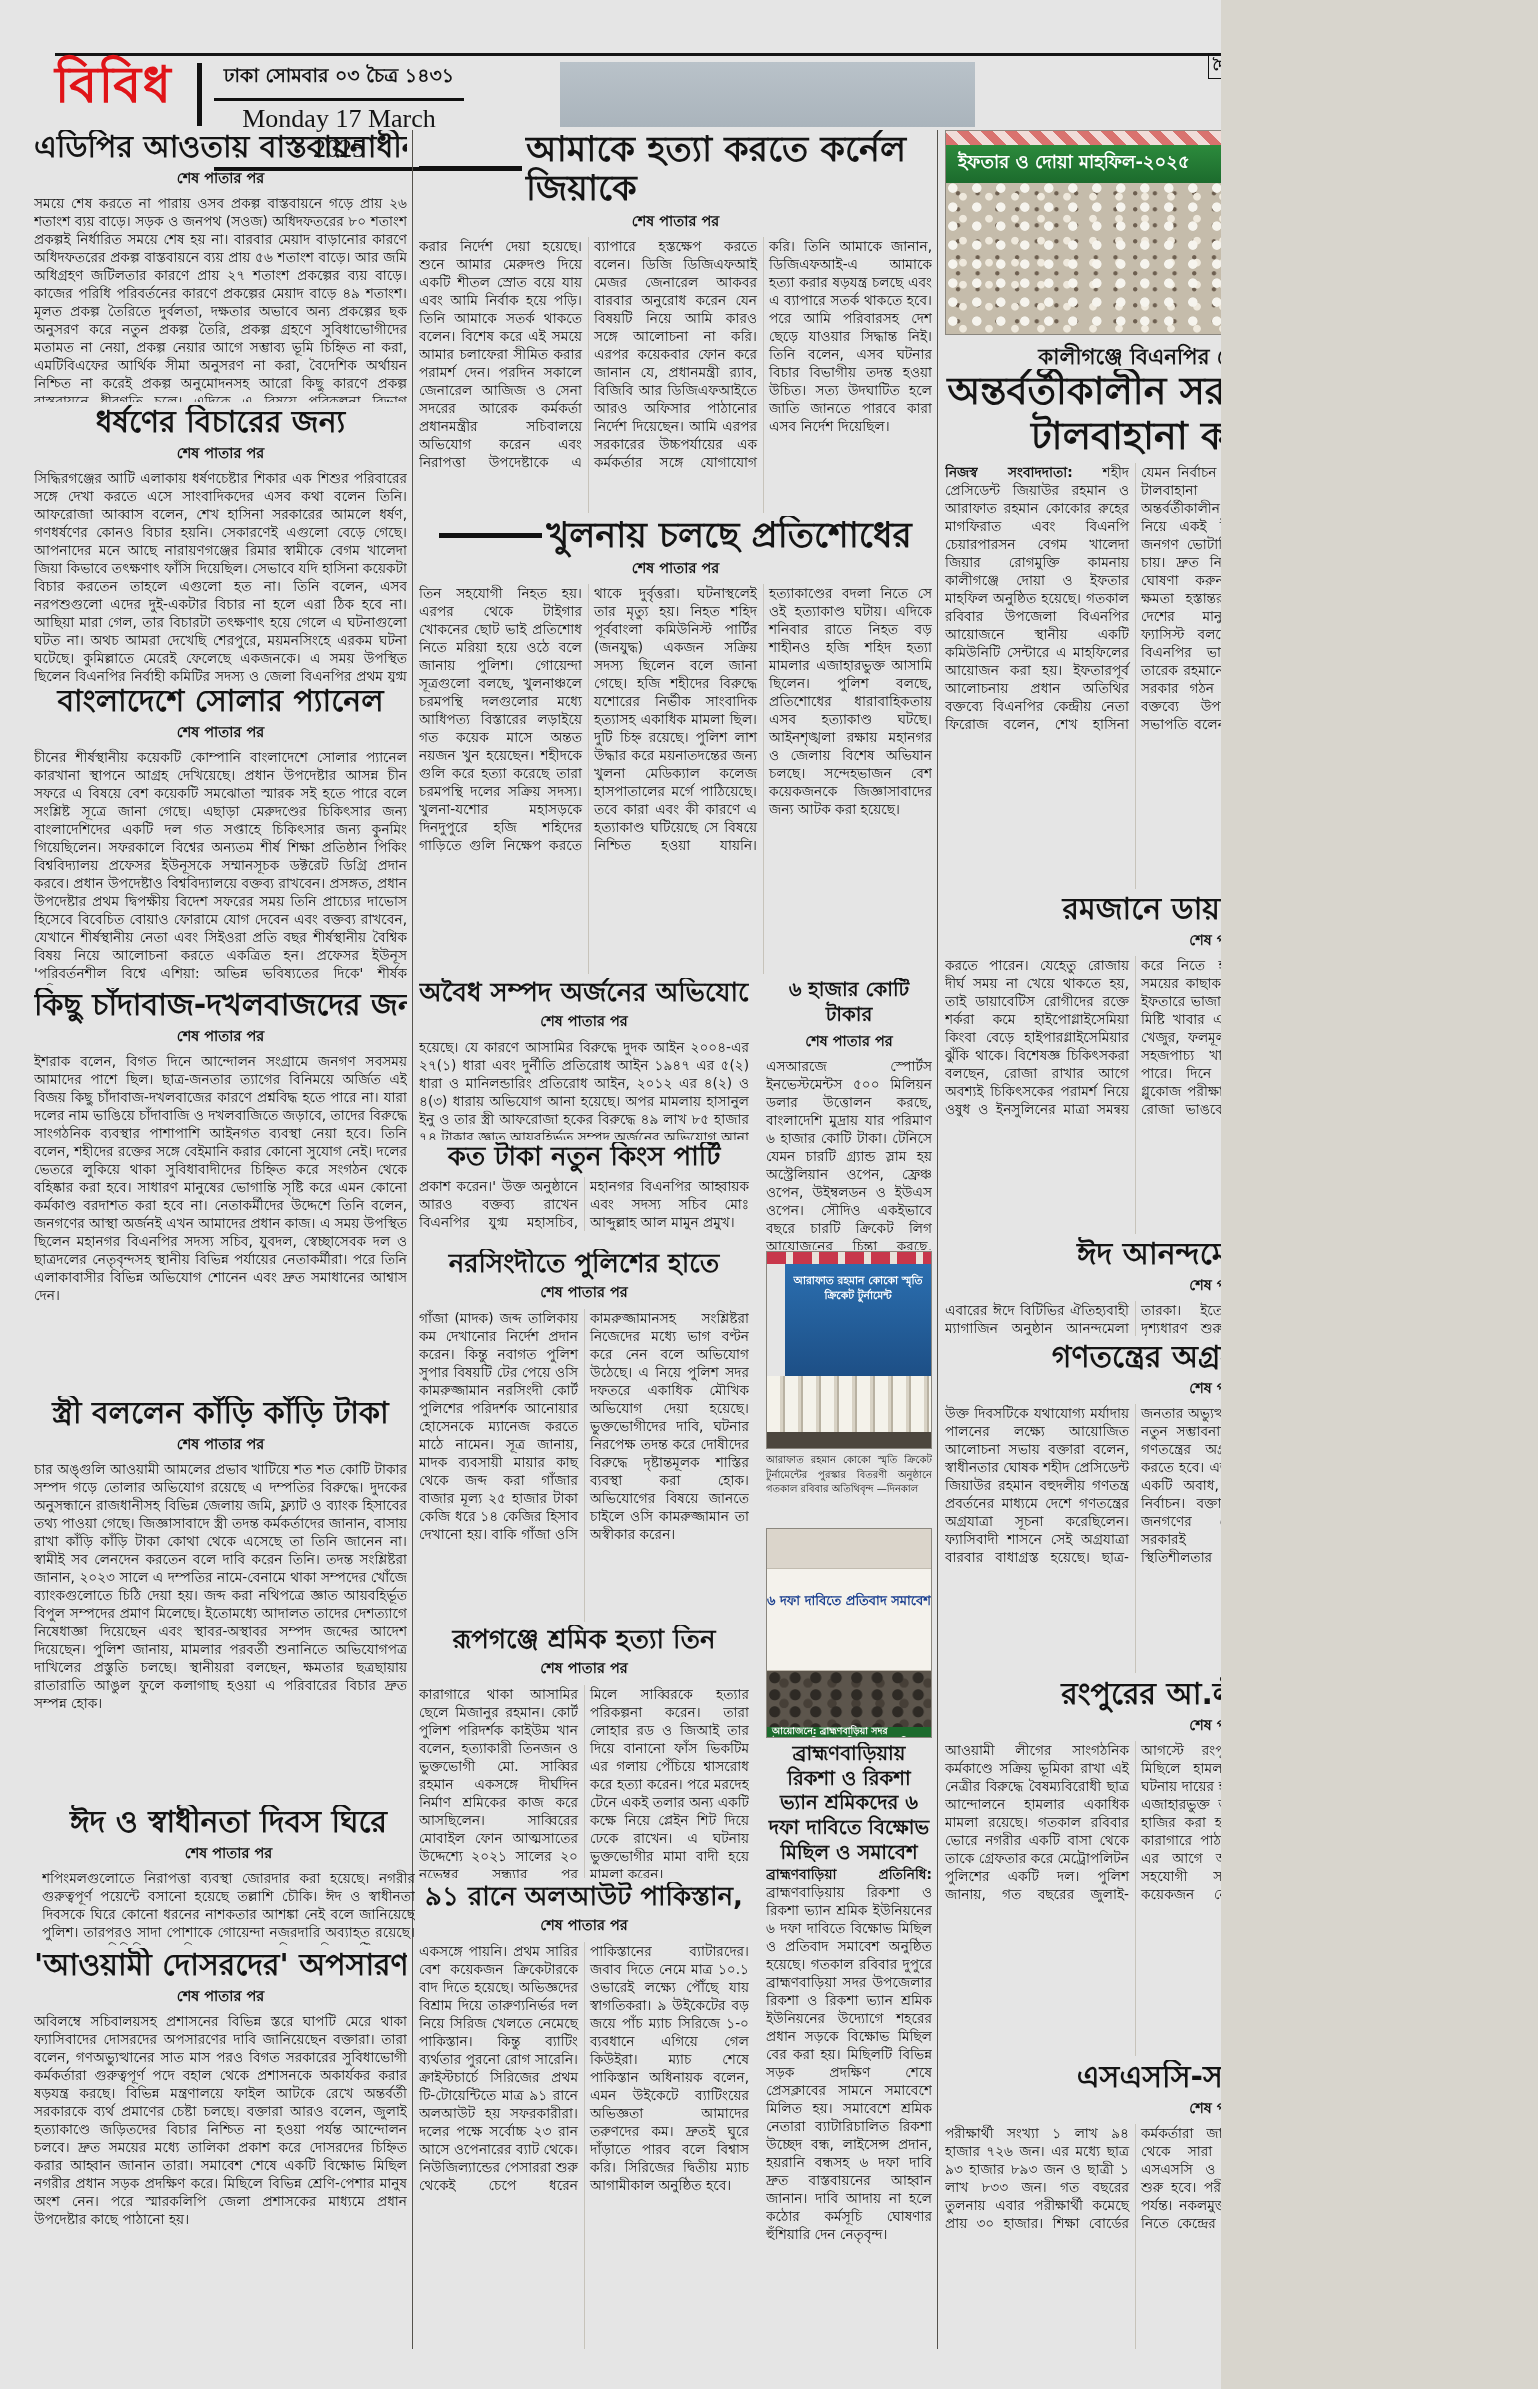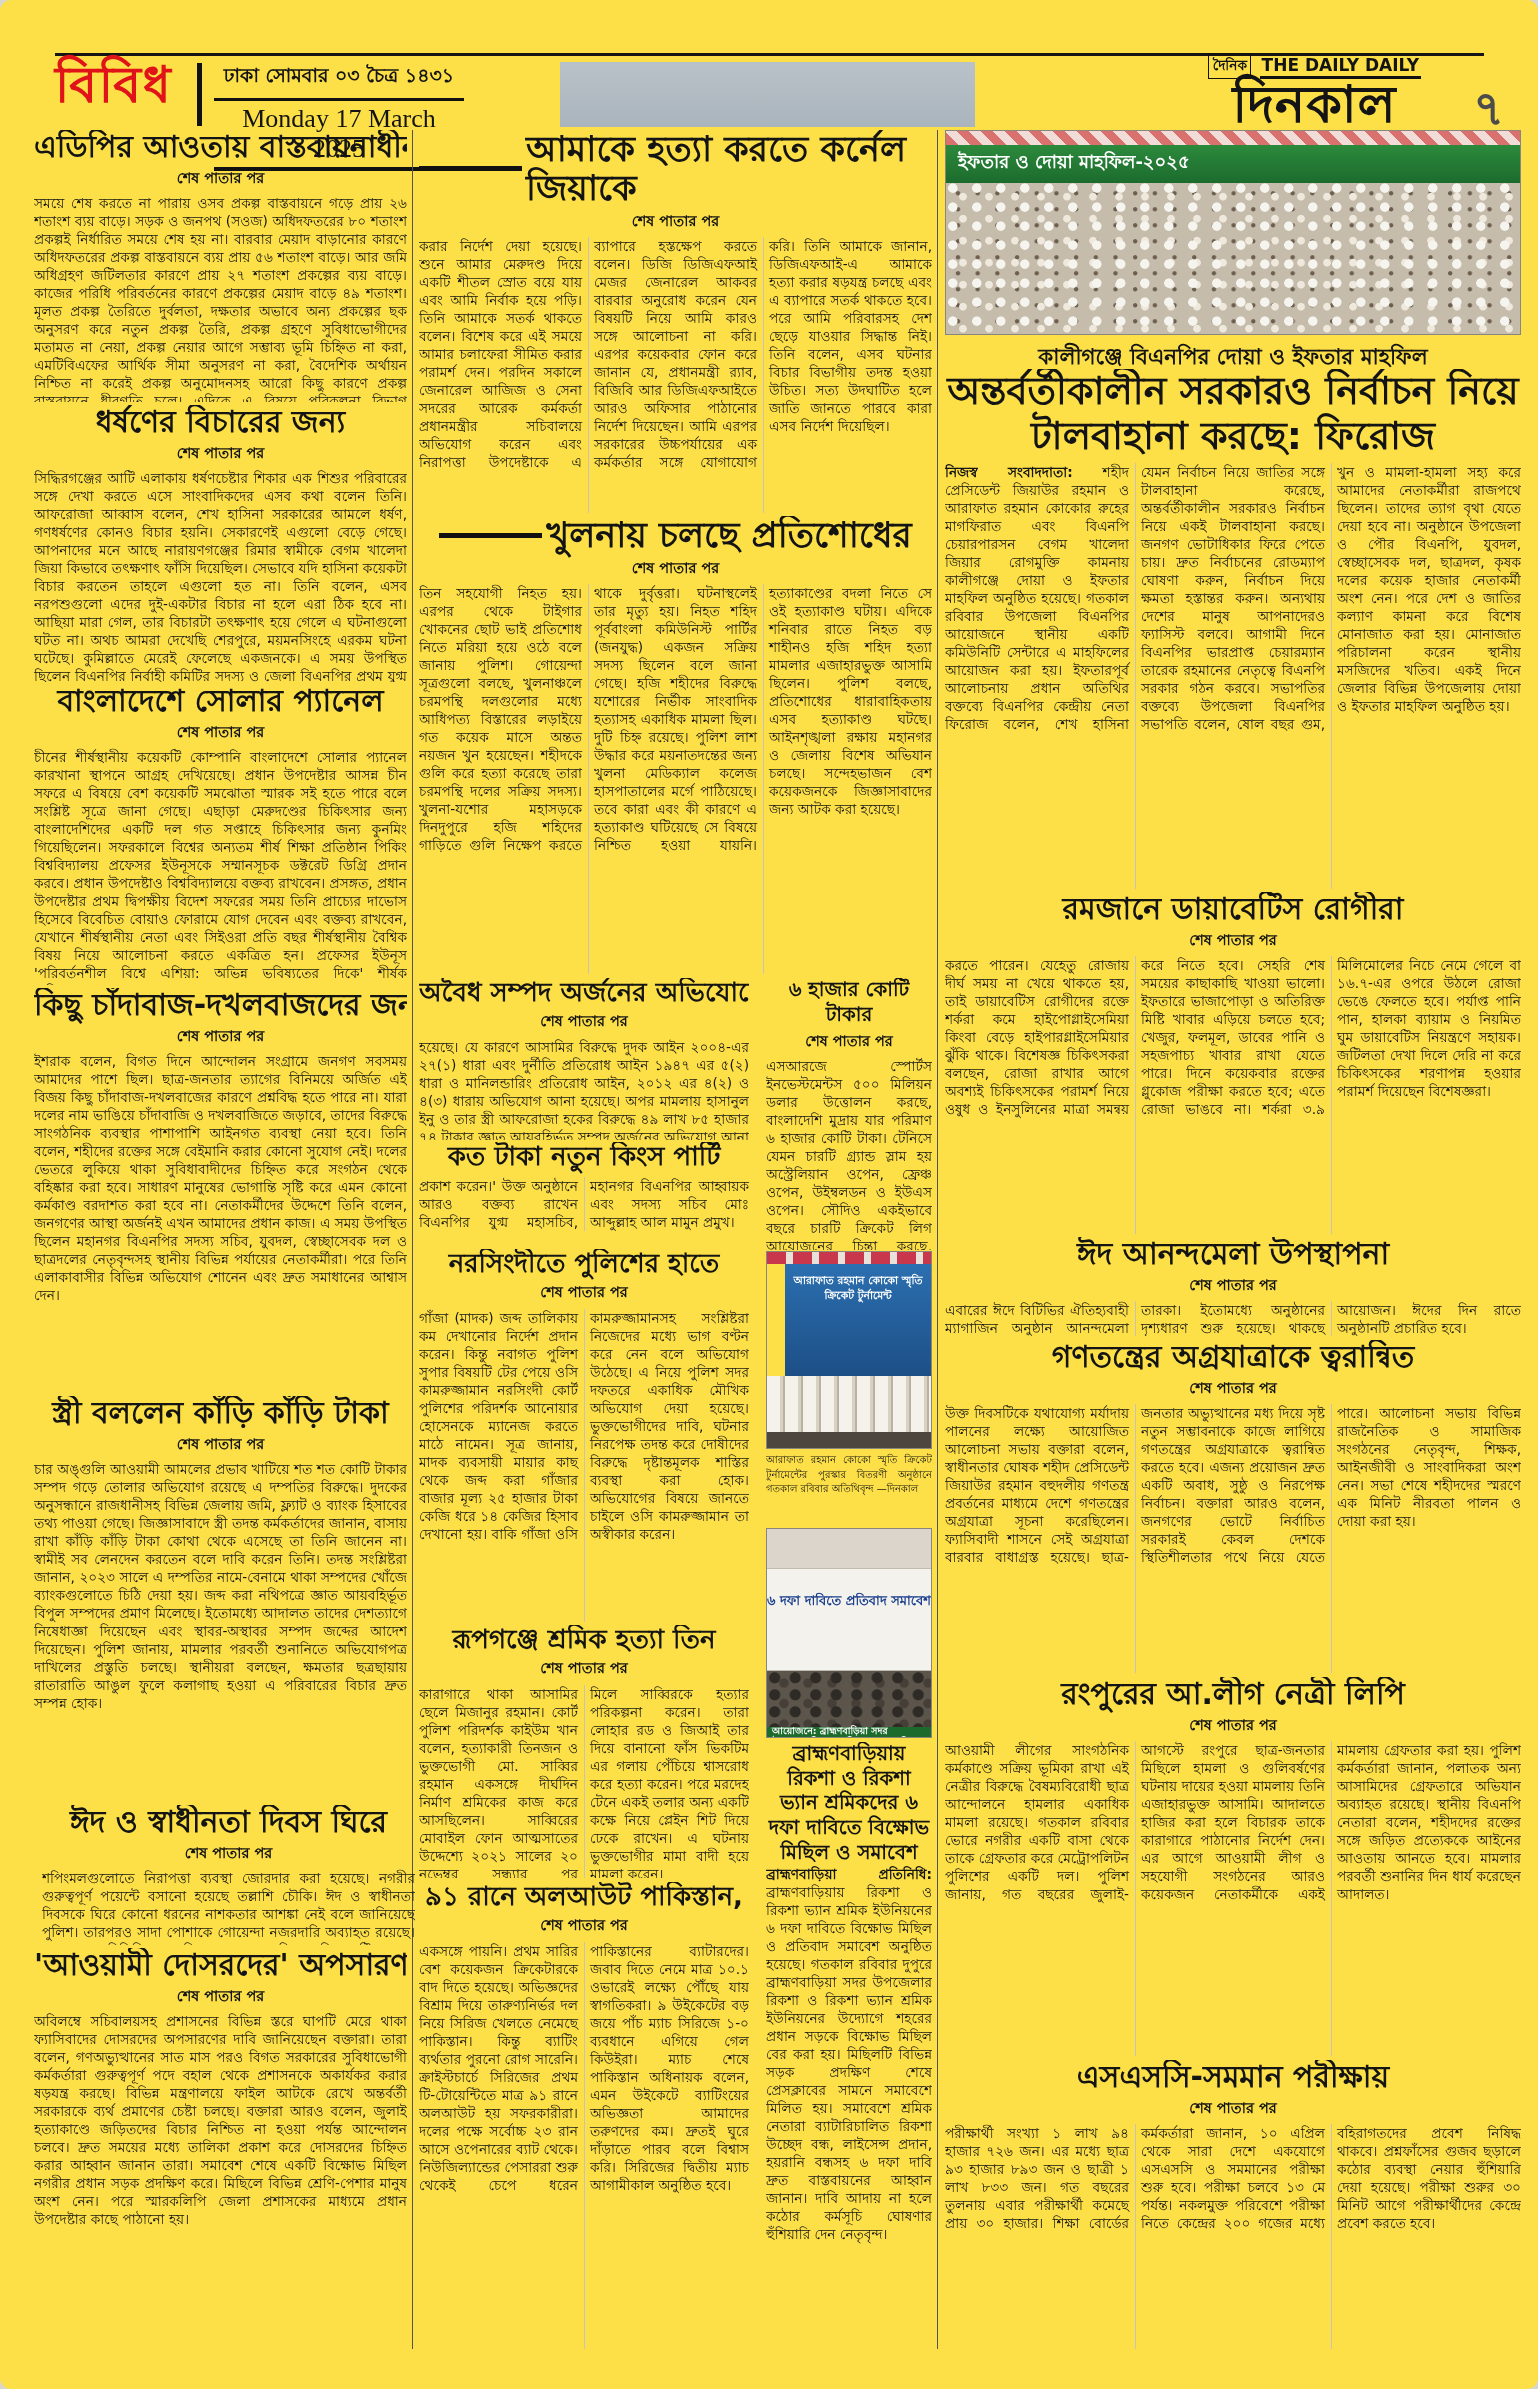--- a/index.html
+++ b/index.html
@@ -1,17 +1,17 @@
 <!DOCTYPE html>
 <html style="font-size:13.7px"><head>
 <meta charset="utf-8">
 <style>
   html,body{margin:0;padding:0;background:#d8d5cd;}
-  #page{position:relative;width:1538px;height:2389px;background:#fde047;color:#141414;
-        font-family:"DejaVu Sans",sans-serif;overflow:hidden;border-radius:11px;}
+  #page{position:relative;width:1221px;height:2389px;background:#e5e5e5;color:#141414;
+        font-family:"DejaVu Sans",sans-serif;overflow:hidden;}
   
   .topline{position:absolute;left:55px;top:53px;width:1429px;height:2.6px;background:#151515;}
   .masthead{position:absolute;left:55px;top:60px;font-size:50px;font-weight:900;color:#e01418;
             letter-spacing:1.7px;line-height:1;}
   .vbar{position:absolute;left:197px;top:63px;width:5.1px;height:63px;background:#111;}
   .dateblock{position:absolute;left:214px;top:58px;width:250px;text-align:center;}
   .dateblock .bn{font-size:19px;font-weight:bold;padding:3.4px 0 4.3px;}
   .dateblock .rule1{height:3.4px;background:#111;}
   .dateblock .en{font-family:"Liberation Serif",serif;font-size:26px;padding:2.6px 0 3.4px;}
   .dateblock .rule2{height:4.3px;background:#111;}

